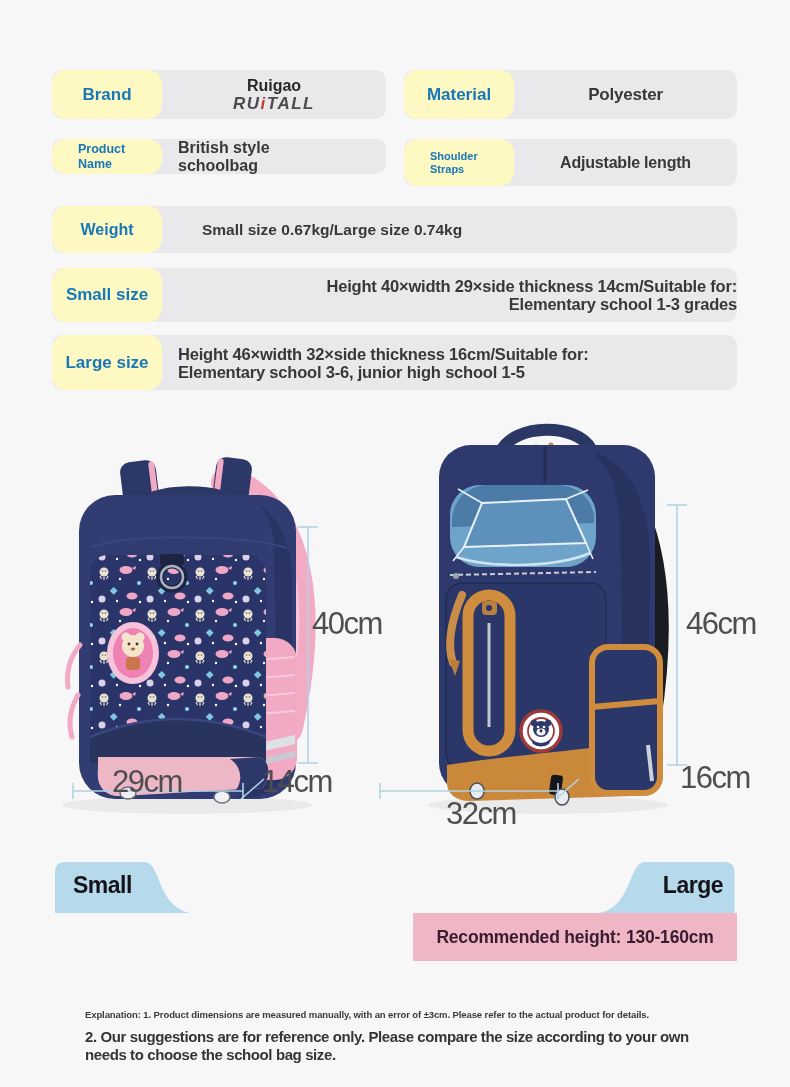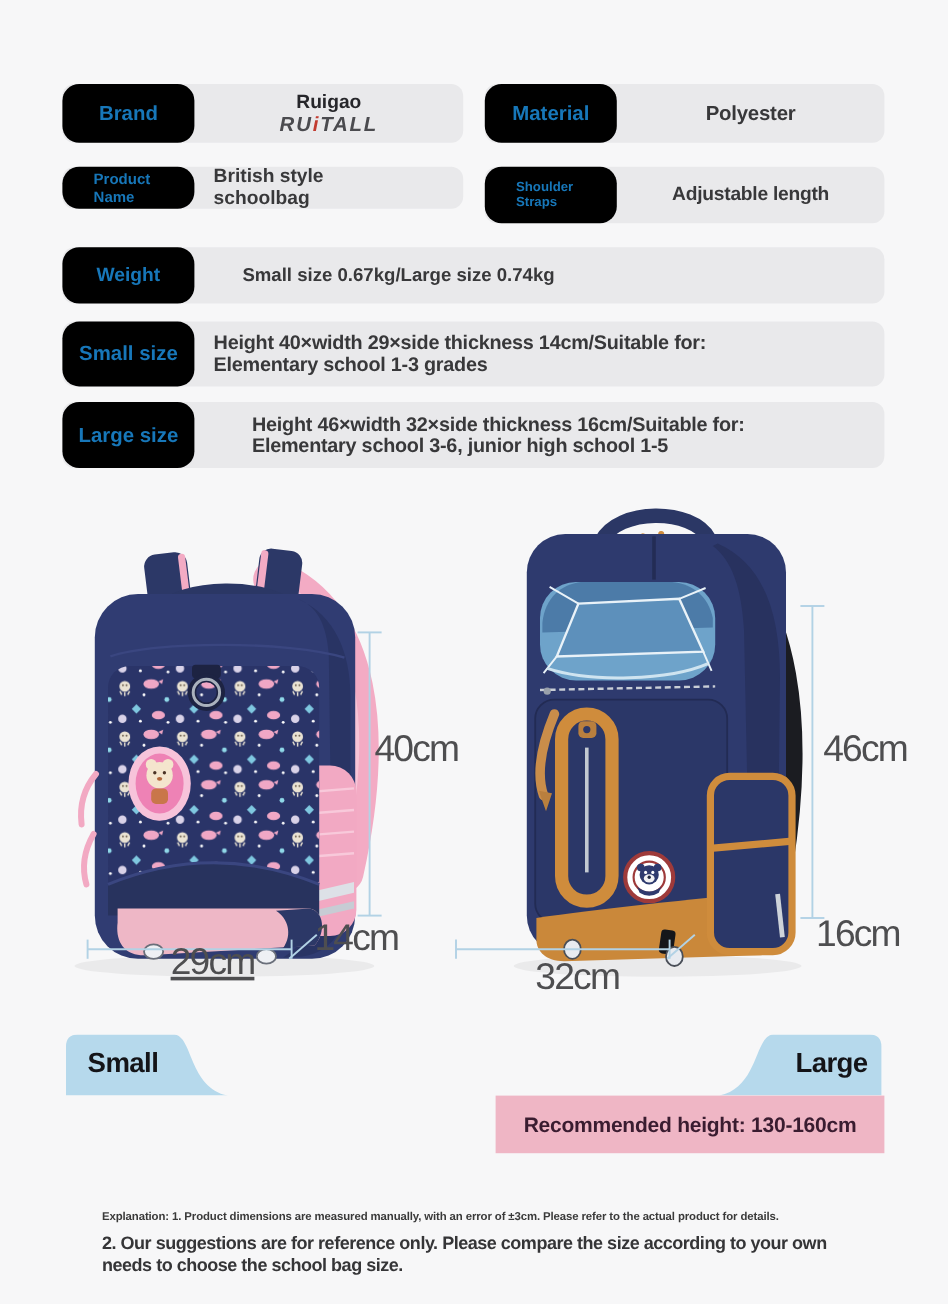--- a/index.html
+++ b/index.html
@@ -1,20 +1,20 @@
 <!DOCTYPE html>
 <html><head>
 <meta charset="utf-8">
 <style>
   html,body{margin:0;padding:0;}
   .page{position:relative;width:790px;height:1087px;background:#f7f7f8;overflow:hidden;
         font-family:"Liberation Sans","DejaVu Sans",sans-serif;}
   
   .bar{position:absolute;display:flex;background:#e9e9eb;border-radius:10px;}
-  .lbl{flex-shrink:0;width:110px;background:#000000;border-radius:14px;display:flex;
+  .lbl{flex-shrink:0;width:110px;background:#fef9c3;border-radius:14px;display:flex;
        align-items:center;justify-content:center;color:#1777b9;font-weight:bold;
        font-size:17px;text-align:center;}
   .lbl.left2{justify-content:flex-start;padding-left:26px;width:84px;font-size:12.5px;
        line-height:15px;text-align:left;}
   .lbl.xs{font-size:11px;line-height:13px;}
   .val{flex:1;display:flex;align-items:center;color:#38383a;font-weight:bold;}
   .val.center{justify-content:center;border-radius:24px;}
   .val.col{flex-direction:column;justify-content:center;line-height:18px;}
   .val .brand-name{font-size:16px;color:#26262a;}
   .logo{font-size:17px;font-weight:900;font-style:italic;letter-spacing:1.5px;color:#4b4b4f;}
@@ -24,26 +24,26 @@
   .two-line{font-size:16px;line-height:20px;}
   .size-val{font-size:16.5px;line-height:21px;letter-spacing:-0.2px;}
   .weight-val{font-size:15.5px;}
   .plain-val{font-size:17px;letter-spacing:-0.2px;}
   .r1l{left:52px;top:70px;width:334px;height:49px;}
   .r1r{left:404px;top:70px;width:333px;height:49px;}
   .r2l{left:52px;top:139px;width:334px;height:35px;}
   .r2r{left:404px;top:139px;width:333px;height:47px;}
   .r3{left:52px;top:206px;width:685px;height:47px;}
   .r4{left:52px;top:268px;width:685px;height:54px;}
-  .r5{left:52px;top:335px;width:685px;height:55px;gap:32px;}
+  .r5{left:52px;top:335px;width:685px;height:55px;}
   
   .figure-svg{position:absolute;left:0;top:395px;}
   .dim{position:absolute;font-size:31px;color:#4e4e50;letter-spacing:-1.5px;white-space:nowrap;}
   .dim-sh{left:312px;top:606px;}
-  .dim-sw{left:112px;top:784px;width:100px;text-align:right;text-decoration:underline;}
+  .dim-sw{left:112px;top:764px;width:100px;text-align:left;}
   .dim-sd{left:262px;top:764px;}
   .dim-lh{left:686px;top:606px;}
   .dim-lw{left:426px;top:796px;width:110px;text-align:center;}
   .dim-ld{left:680px;top:760px;}
   
   .card{position:absolute;}
   .card-small{left:55px;top:862px;width:308px;height:99px;}
   .card-large{left:413px;top:862px;width:324px;height:99px;}
   .tab{position:absolute;top:0;}
   .tab.tl{left:0;}
@@ -92,21 +92,21 @@
     <div class="val center plain-val" style="font-size:16px;">Adjustable length</div>
   </div>
 
   <div class="bar r3">
     <div class="lbl" style="font-size:16px;">Weight</div>
     <div class="val padded40 weight-val">Small size 0.67kg/Large size 0.74kg</div>
   </div>
 
   <div class="bar r4">
     <div class="lbl">Small size</div>
-    <div class="val padded col size-val" style="align-items:flex-start;">
+    <div class="val padded col size-val" style="align-items:flex-end;">
       <span>Height 40×width 29×side thickness 14cm/Suitable for:</span>
       <span>Elementary school 1-3 grades</span>
     </div>
   </div>
 
   <div class="bar r5">
     <div class="lbl">Large size</div>
     <div class="val padded col size-val" style="align-items:flex-start;">
       <span>Height 46×width 32×side thickness 16cm/Suitable for:</span>
       <span>Elementary school 3-6, junior high school 1-5</span>

